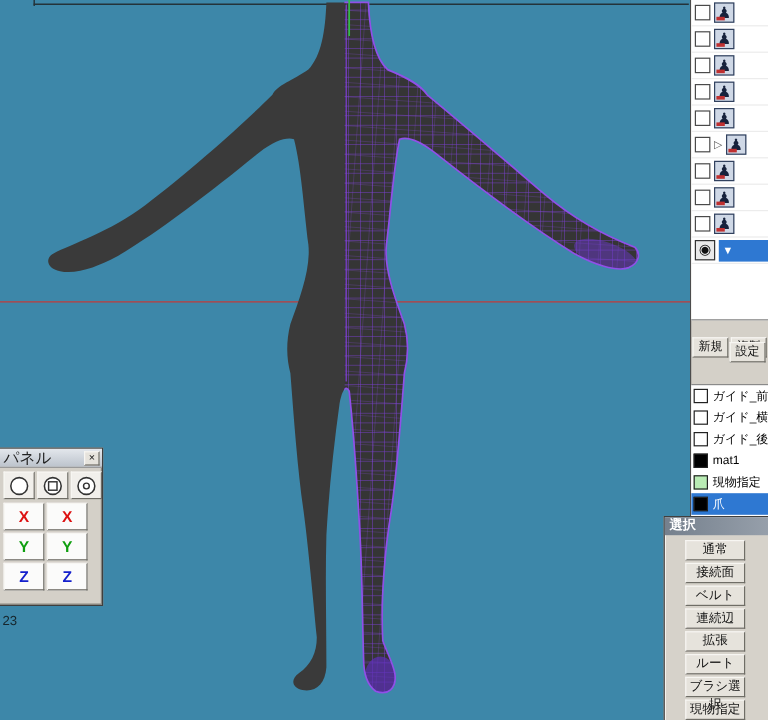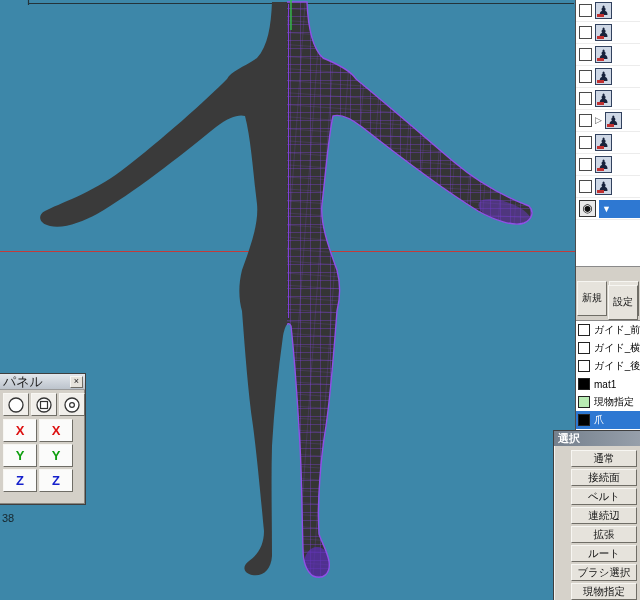--- a/index.html
+++ b/index.html
@@ -25,38 +25,38 @@
             background:#cfd8e6;color:#17223c;font-size:13px;line-height:15px;text-align:center;flex:0 0 auto;}
   .obj-icon::after{content:"";position:absolute;left:1px;bottom:1px;width:7px;height:3px;background:#bf3030;}
   .eye-icon{width:17px;height:17px;box-sizing:border-box;border:1px solid #333;background:#e9e9e9;
             color:#101010;font-size:12px;line-height:15px;text-align:center;flex:0 0 auto;}
   .expander{color:#555;font-size:9px;line-height:9px;flex:0 0 auto;}
   .sel-field{display:flex;align-items:center;height:18px;flex:1 1 auto;color:#fff;padding-left:3px;}
   .sel-field .caret{font-size:9px;color:#fff;}
 
   .btnrow{position:absolute;left:1px;display:flex;gap:2px;}
   .btnrow.r1{top:281px;} .btnrow.r2{top:285px;padding-left:31px;}
-  .mat-btn{width:30px;height:35px;font-size:10px;padding:0;line-height:15px;color:#111;
-           font-family:Liberation Mono, monospace;}
+  .mat-btn{width:30px;height:17px;font-size:10px;padding:0;line-height:15px;color:#111;
+           font-family:Liberation Sans, sans-serif;}
 
   .mat-list{position:absolute;left:0;top:320px;width:64px;height:280px;background:#fff;
             border-top:1px solid #8a8a8a;overflow:hidden;}
   .mrow{display:flex;align-items:center;height:18px;padding-left:2px;gap:4px;box-sizing:border-box;}
   .swatch{width:12px;height:12px;border:1px solid #222;box-sizing:border-box;flex:0 0 auto;}
   .mlabel{font-size:10px;color:#000;white-space:nowrap;}
   .mrow.sel .mlabel{color:#fff;}
 
   
   .sel-panel{position:absolute;left:553px;top:430px;width:90px;height:172px;background:#d6d2ca;
              border:1px solid #3f3f3f;box-shadow:inset 1px 1px 0 #f4f2ee, inset -1px -1px 0 #8a867e;
              z-index:10;box-sizing:border-box;}
   .sel-title{height:15px;line-height:15px;padding-left:4px;font-size:11px;font-weight:bold;color:#fff;
              background:linear-gradient(90deg,#75808d,#97a0ab);}
   .sel-body{padding:4px 0 0 17px;}
-  .sel-btn{display:block;width:66px;height:17px;margin-bottom:2px;font-size:10.5px;line-height:15px;
+  .sel-btn{display:block;width:50px;height:17px;margin-bottom:2px;font-size:10.5px;line-height:15px;
            padding:0;color:#111;font-family:"Liberation Sans",sans-serif;}
 
   
   .ctrl-panel{position:absolute;left:-14px;top:373px;width:100px;height:132px;background:#d4d0c8;
               border:1px solid #3f3f3f;box-shadow:inset 1px 1px 0 #f4f2ee, inset -1px -1px 0 #8a867e;
               z-index:10;box-sizing:border-box;}
   .ctrl-title{height:15px;display:flex;align-items:center;background:linear-gradient(#e3e7ec,#bcc3cc);
               border-bottom:1px solid #9a9a9a;padding:0 2px 0 16px;}
   .ctrl-title-text{font-size:13px;color:#222;flex:1 1 auto;}
   .close-btn{width:13px;height:12px;font-size:9px;line-height:9px;text-align:center;padding:0;color:#222;}
@@ -134,21 +134,21 @@
         C295,362 298,410 300,446 C302,482 302,520 303,549 C303,561 306,571 313,576 C323,580 331,574 329,561
         C327,551 322,543 319,534 C317,500 321,456 326,426 C331,392 334,350 337,311 C340,299 341,285 337,270
         C329,248 320,224 322,204 C326,172 328,139 333,116 C339,114 349,117 362,127 C400,157 444,190 478,211
         C494,220 514,227 524,223 C533,219 534,211 529,206 C508,198 480,184 454,162 C420,133 384,102 356,79
         C351,71 340,65 323,58 C312,48 308,26 307,2 Z"></path>
     </g>
 
     <line x1="291" y1="0" x2="291" y2="30" stroke="#2fbf3f" stroke-width="1.4"></line>
   </svg>
 
-  <div class="coord">38</div>
+  <div class="coord">23</div>
 
   <div class="right-col">
 
     <div class="obj-list">
       <div class="orow">
         <span class="cb"></span>
         <span class="obj-icon">♟</span>
       </div>
       <div class="orow">
         <span class="cb"></span>

